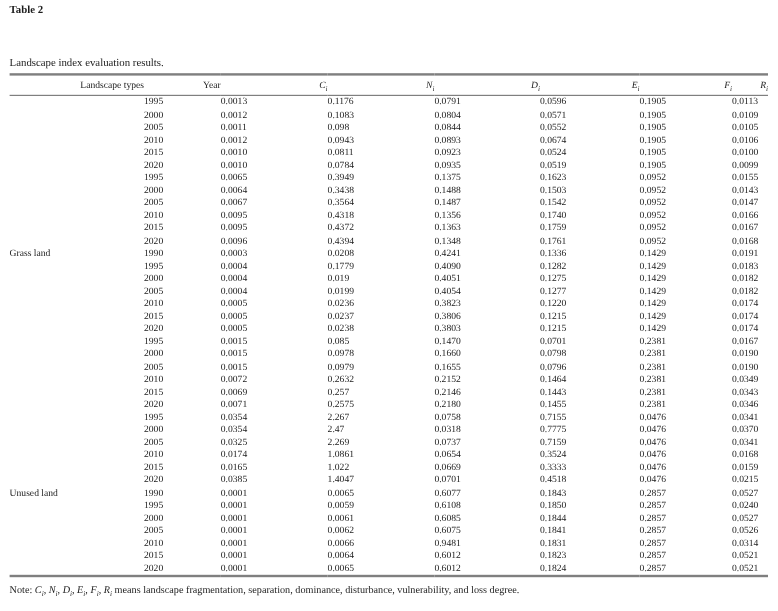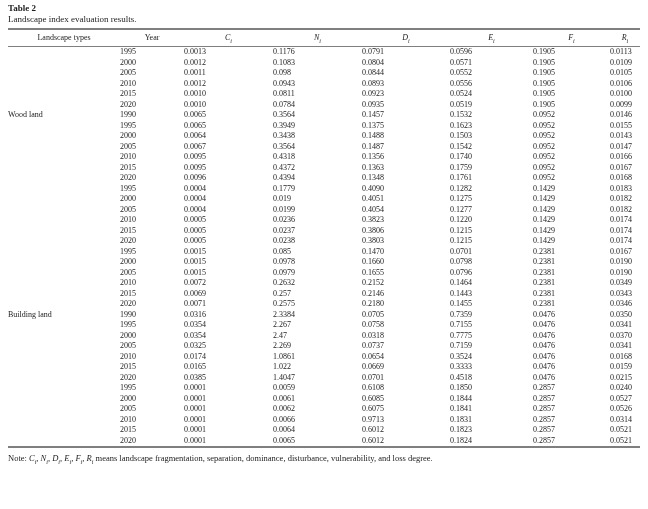--- a/index.html
+++ b/index.html
@@ -20,30 +20,31 @@
   }
   .tbl-label {
     font-size: 9px;
     font-weight: bold;
     line-height: 11px;
   }
   .tbl-caption {
     font-size: 9px;
     line-height: 11px;
     margin-bottom: 3px;
+    margin-top: 33px;
   }
   table.results {
     border-collapse: collapse;
     table-layout: fixed;
     width: 632px;
     font-size: 8px;
   }
   table.results th {
     font-weight: normal;
-    text-align: center;
+    text-align: right;
     vertical-align: middle;
     padding: 3px 0 4px 0;
     border-top: 2px solid #7f7f7f;
     border-bottom: 1.5px solid #7f7f7f;
     white-space: nowrap;
     overflow: hidden;
   }
   table.results th.sym .base {
     font-style: italic;
   }
@@ -134,21 +135,21 @@
           <td>0.0552</td>
           <td>0.1905</td>
           <td>0.0105</td>
         </tr>
         <tr>
           <td></td>
           <td>2010</td>
           <td>0.0012</td>
           <td>0.0943</td>
           <td>0.0893</td>
-          <td>0.0556</td>
+          <td>0.0674</td>
           <td>0.1905</td>
           <td>0.0106</td>
         </tr>
         <tr>
           <td></td>
           <td>2015</td>
           <td>0.0010</td>
           <td>0.0811</td>
           <td>0.0923</td>
           <td>0.0524</td>
@@ -159,30 +160,20 @@
           <td></td>
           <td>2020</td>
           <td>0.0010</td>
           <td>0.0784</td>
           <td>0.0935</td>
           <td>0.0519</td>
           <td>0.1905</td>
           <td>0.0099</td>
         </tr>
         <tr>
-          <td>Wood land</td>
-          <td>1990</td>
-          <td>0.0065</td>
-          <td>0.3564</td>
-          <td>0.1457</td>
-          <td>0.1532</td>
-          <td>0.0952</td>
-          <td>0.0146</td>
-        </tr>
-        <tr>
           <td></td>
           <td>1995</td>
           <td>0.0065</td>
           <td>0.3949</td>
           <td>0.1375</td>
           <td>0.1623</td>
           <td>0.0952</td>
           <td>0.0155</td>
         </tr>
         <tr>
@@ -229,20 +220,30 @@
           <td></td>
           <td>2020</td>
           <td>0.0096</td>
           <td>0.4394</td>
           <td>0.1348</td>
           <td>0.1761</td>
           <td>0.0952</td>
           <td>0.0168</td>
         </tr>
         <tr>
+          <td>Grass land</td>
+          <td>1990</td>
+          <td>0.0003</td>
+          <td>0.0208</td>
+          <td>0.4241</td>
+          <td>0.1336</td>
+          <td>0.1429</td>
+          <td>0.0191</td>
+        </tr>
+        <tr>
           <td></td>
           <td>1995</td>
           <td>0.0004</td>
           <td>0.1779</td>
           <td>0.4090</td>
           <td>0.1282</td>
           <td>0.1429</td>
           <td>0.0183</td>
         </tr>
         <tr>
@@ -349,30 +350,20 @@
           <td></td>
           <td>2020</td>
           <td>0.0071</td>
           <td>0.2575</td>
           <td>0.2180</td>
           <td>0.1455</td>
           <td>0.2381</td>
           <td>0.0346</td>
         </tr>
         <tr>
-          <td>Building land</td>
-          <td>1990</td>
-          <td>0.0316</td>
-          <td>2.3384</td>
-          <td>0.0705</td>
-          <td>0.7359</td>
-          <td>0.0476</td>
-          <td>0.0350</td>
-        </tr>
-        <tr>
           <td></td>
           <td>1995</td>
           <td>0.0354</td>
           <td>2.267</td>
           <td>0.0758</td>
           <td>0.7155</td>
           <td>0.0476</td>
           <td>0.0341</td>
         </tr>
         <tr>
@@ -419,20 +410,30 @@
           <td></td>
           <td>2020</td>
           <td>0.0385</td>
           <td>1.4047</td>
           <td>0.0701</td>
           <td>0.4518</td>
           <td>0.0476</td>
           <td>0.0215</td>
         </tr>
         <tr>
+          <td>Unused land</td>
+          <td>1990</td>
+          <td>0.0001</td>
+          <td>0.0065</td>
+          <td>0.6077</td>
+          <td>0.1843</td>
+          <td>0.2857</td>
+          <td>0.0527</td>
+        </tr>
+        <tr>
           <td></td>
           <td>1995</td>
           <td>0.0001</td>
           <td>0.0059</td>
           <td>0.6108</td>
           <td>0.1850</td>
           <td>0.2857</td>
           <td>0.0240</td>
         </tr>
         <tr>
@@ -453,21 +454,21 @@
           <td>0.6075</td>
           <td>0.1841</td>
           <td>0.2857</td>
           <td>0.0526</td>
         </tr>
         <tr>
           <td></td>
           <td>2010</td>
           <td>0.0001</td>
           <td>0.0066</td>
-          <td>0.9713</td>
+          <td>0.9481</td>
           <td>0.1831</td>
           <td>0.2857</td>
           <td>0.0314</td>
         </tr>
         <tr>
           <td></td>
           <td>2015</td>
           <td>0.0001</td>
           <td>0.0064</td>
           <td>0.6012</td>

